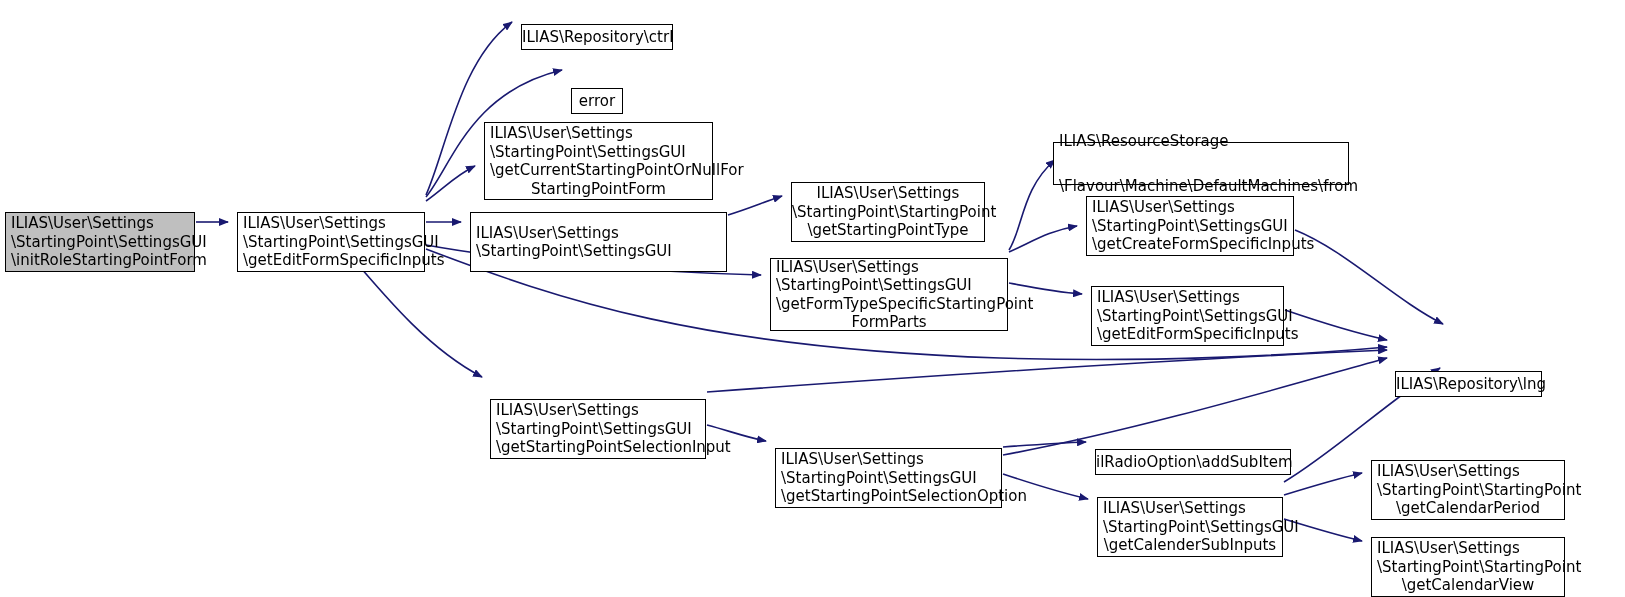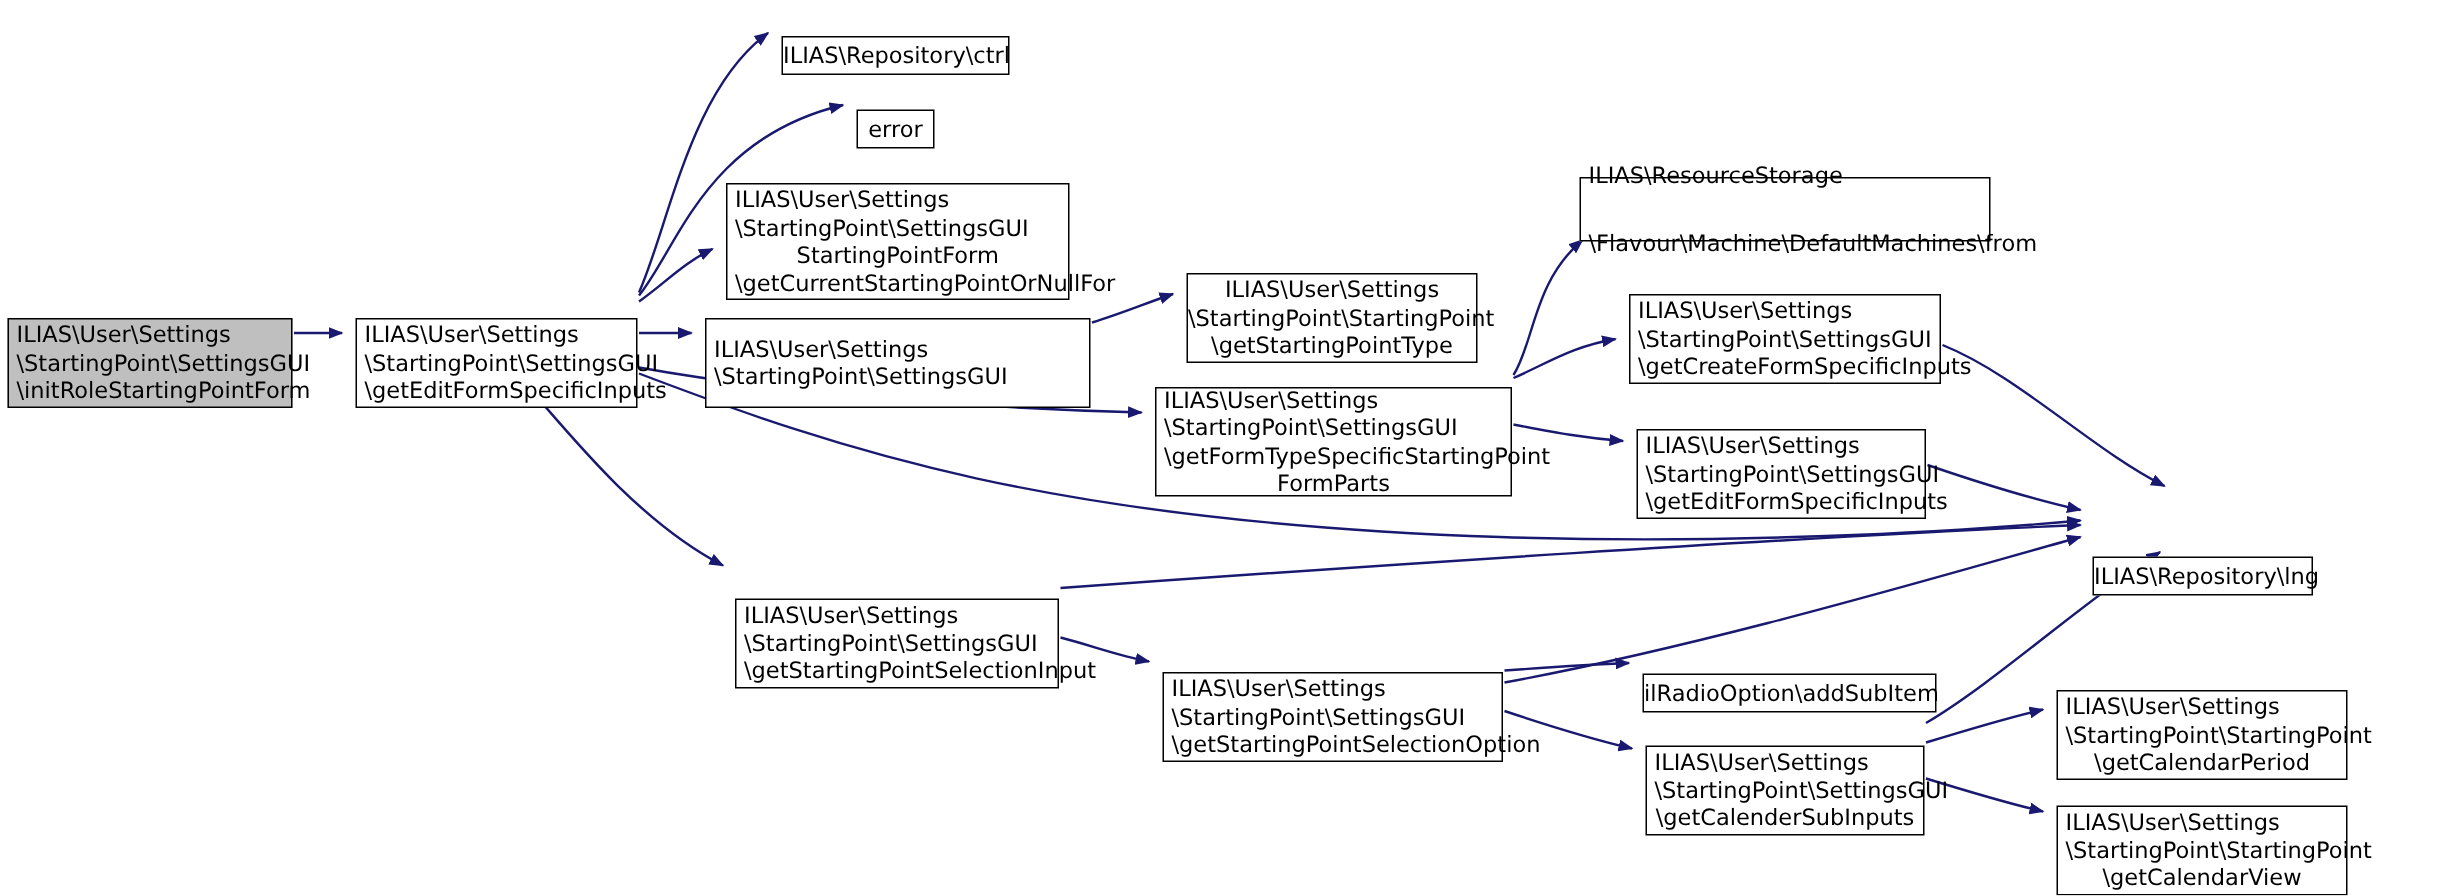--- a/index.html
+++ b/index.html
@@ -117,50 +117,50 @@
   <div class="node align-left" style="left:237px; top:192px; width:188px; height:60px;">
     <span class="line">ILIAS\User\Settings</span>
     <span class="line">\StartingPoint\SettingsGUI</span>
     <span class="line">\getEditFormSpecificInputs</span>
   </div>
 
   <div class="node align-center" style="left:521px; top:4px; width:152px; height:26px;">
     <span class="line">ILIAS\Repository\ctrl</span>
   </div>
 
-  <div class="node align-center" style="left:571px; top:53px; width:52px; height:26px;">
+  <div class="node align-center" style="left:571px; top:68px; width:52px; height:26px;">
     <span class="line">error</span>
   </div>
 
   <div class="node mixed" style="left:484px; top:102px; width:229px; height:78px;">
     <span class="line">ILIAS\User\Settings</span>
     <span class="line">\StartingPoint\SettingsGUI</span>
+    <span class="line">\getCurrentStartingPointOrNullFor</span>
     <span class="line ctr">StartingPointForm</span>
-    <span class="line">\getCurrentStartingPointOrNullFor</span>
   </div>
 
   <div class="node align-left" style="left:470px; top:192px; width:257px; height:60px;">
     <span class="line">ILIAS\User\Settings</span>
     <span class="line">\StartingPoint\SettingsGUI</span>
   </div>
 
   <div class="node align-center" style="left:791px; top:162px; width:194px; height:60px;">
     <span class="line">ILIAS\User\Settings</span>
     <span class="line">\StartingPoint\StartingPoint</span>
     <span class="line">\getStartingPointType</span>
   </div>
 
   <div class="node mixed" style="left:770px; top:238px; width:238px; height:73px;">
     <span class="line">ILIAS\User\Settings</span>
     <span class="line">\StartingPoint\SettingsGUI</span>
     <span class="line">\getFormTypeSpecificStartingPoint</span>
     <span class="line ctr">FormParts</span>
   </div>
 
-  <div class="node align-left" style="left:1053px; top:98px; width:274px; height:43px;gap:26px;">
+  <div class="node align-left" style="left:1053px; top:122px; width:296px; height:43px;gap:26px;">
     <span class="line">ILIAS\ResourceStorage</span>
     <span class="line">\Flavour\Machine\DefaultMachines\from</span>
   </div>
 
   <div class="node align-left" style="left:1086px; top:176px; width:208px; height:60px;">
     <span class="line">ILIAS\User\Settings</span>
     <span class="line">\StartingPoint\SettingsGUI</span>
     <span class="line">\getCreateFormSpecificInputs</span>
   </div>
 

